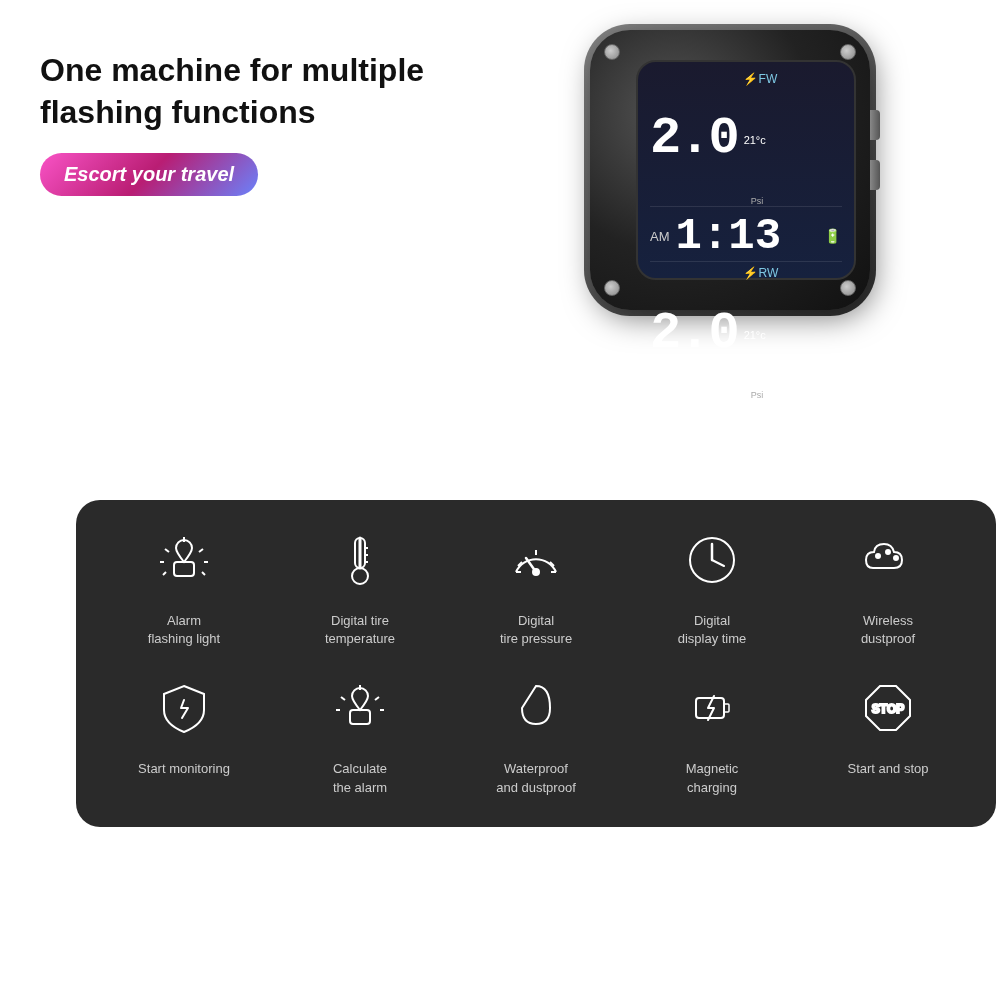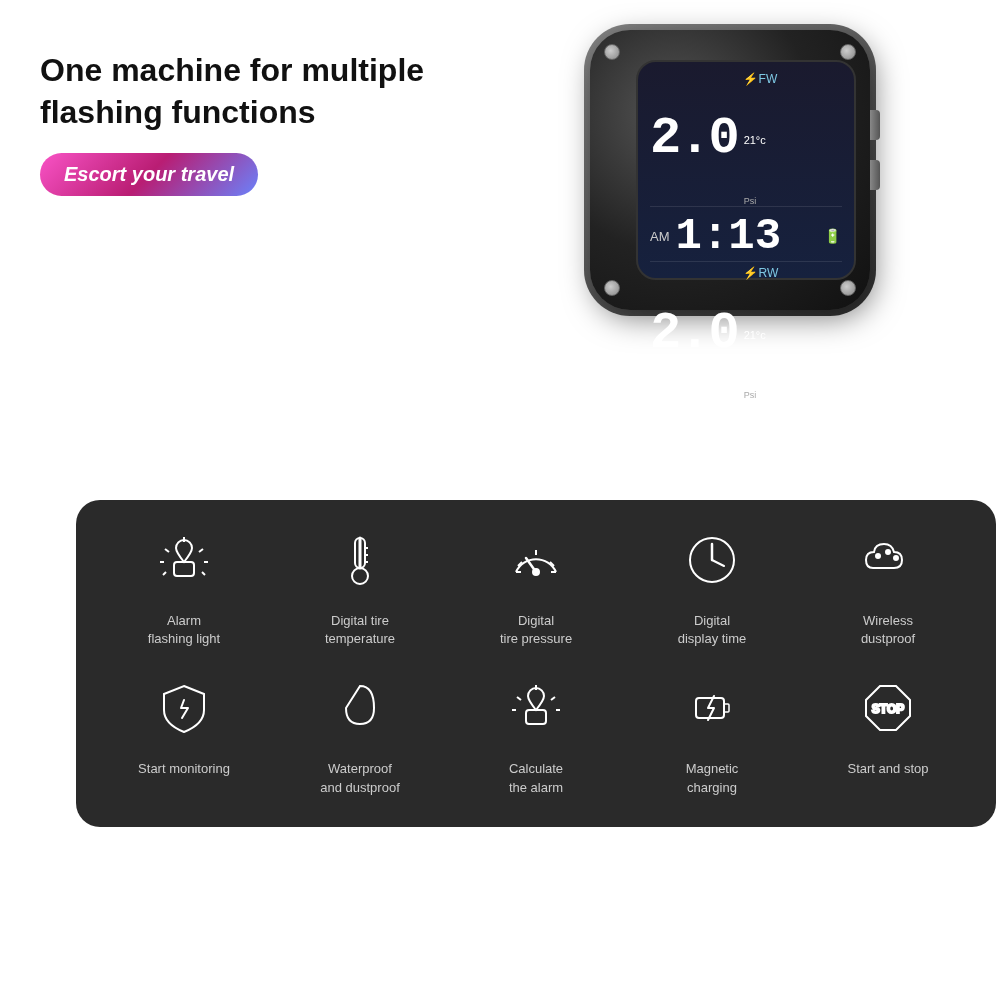--- a/index.html
+++ b/index.html
@@ -139,20 +139,21 @@
     }
 
     .screen-info .bluetooth {
       font-size: 12px;
       color: #7ec8e3;
     }
 
     .screen-label {
       font-size: 9px;
       color: #aaa;
+      margin-left: 7px;
     }
 
     .middle-row {
       display: flex;
       align-items: center;
       width: 100%;
     }
     .am-label {
       color: #ccc;
       font-size: 13px;
@@ -363,44 +364,44 @@
             <path d="M30 8 L50 16 L50 32 Q50 46 30 54 Q10 46 10 32 L10 16 Z" stroke="white" stroke-width="2" fill="none"></path>
             <path d="M30 22 L27 30 L34 30 L28 40" stroke="white" stroke-width="2" fill="none" stroke-linecap="round" stroke-linejoin="round"></path>
           </svg>
         </div>
         <div class="feature-label">Start monitoring</div>
       </div>
 
       <div class="feature-item">
         <div class="feature-icon">
           <svg viewBox="0 0 60 60">
-            <path d="M30 8 Q30 8 16 30 Q16 46 30 46 Q44 46 44 30 Q44 8 30 8Z" stroke="white" stroke-width="2" fill="none"></path>
-          </svg>
-        </div>
-        <div class="feature-label">Waterproof<br>and dustproof</div>
-      </div>
-
-      <div class="feature-item">
-        <div class="feature-icon">
-          <svg viewBox="0 0 60 60">
             <rect x="20" y="32" width="20" height="14" rx="3" stroke="white" stroke-width="2" fill="none"></rect>
             <path d="M30 32 Q22 22 22 18 A8 8 0 0 1 38 18 Q38 22 30 32Z" stroke="white" stroke-width="2" fill="none"></path>
             <line x1="30" y1="12" x2="30" y2="7" stroke="white" stroke-width="2"></line>
             <line x1="15" y1="22" x2="11" y2="19" stroke="white" stroke-width="2"></line>
             <line x1="45" y1="22" x2="49" y2="19" stroke="white" stroke-width="2"></line>
             <line x1="10" y1="32" x2="6" y2="32" stroke="white" stroke-width="2"></line>
             <line x1="50" y1="32" x2="54" y2="32" stroke="white" stroke-width="2"></line>
           </svg>
         </div>
         <div class="feature-label">Calculate<br>the alarm</div>
       </div>
 
       <div class="feature-item">
         <div class="feature-icon">
           <svg viewBox="0 0 60 60">
+            <path d="M30 8 Q30 8 16 30 Q16 46 30 46 Q44 46 44 30 Q44 8 30 8Z" stroke="white" stroke-width="2" fill="none"></path>
+          </svg>
+        </div>
+        <div class="feature-label">Waterproof<br>and dustproof</div>
+      </div>
+
+      <div class="feature-item">
+        <div class="feature-icon">
+          <svg viewBox="0 0 60 60">
             <rect x="14" y="20" width="28" height="20" rx="3" stroke="white" stroke-width="2" fill="none"></rect>
             <rect x="42" y="26" width="5" height="8" rx="1" stroke="white" stroke-width="1.5" fill="none"></rect>
             <path d="M32 18 L26 30 L32 30 L26 42" stroke="white" stroke-width="2" fill="none" stroke-linecap="round" stroke-linejoin="round"></path>
           </svg>
         </div>
         <div class="feature-label">Magnetic<br>charging</div>
       </div>
 
       <div class="feature-item">
         <div class="feature-icon">

